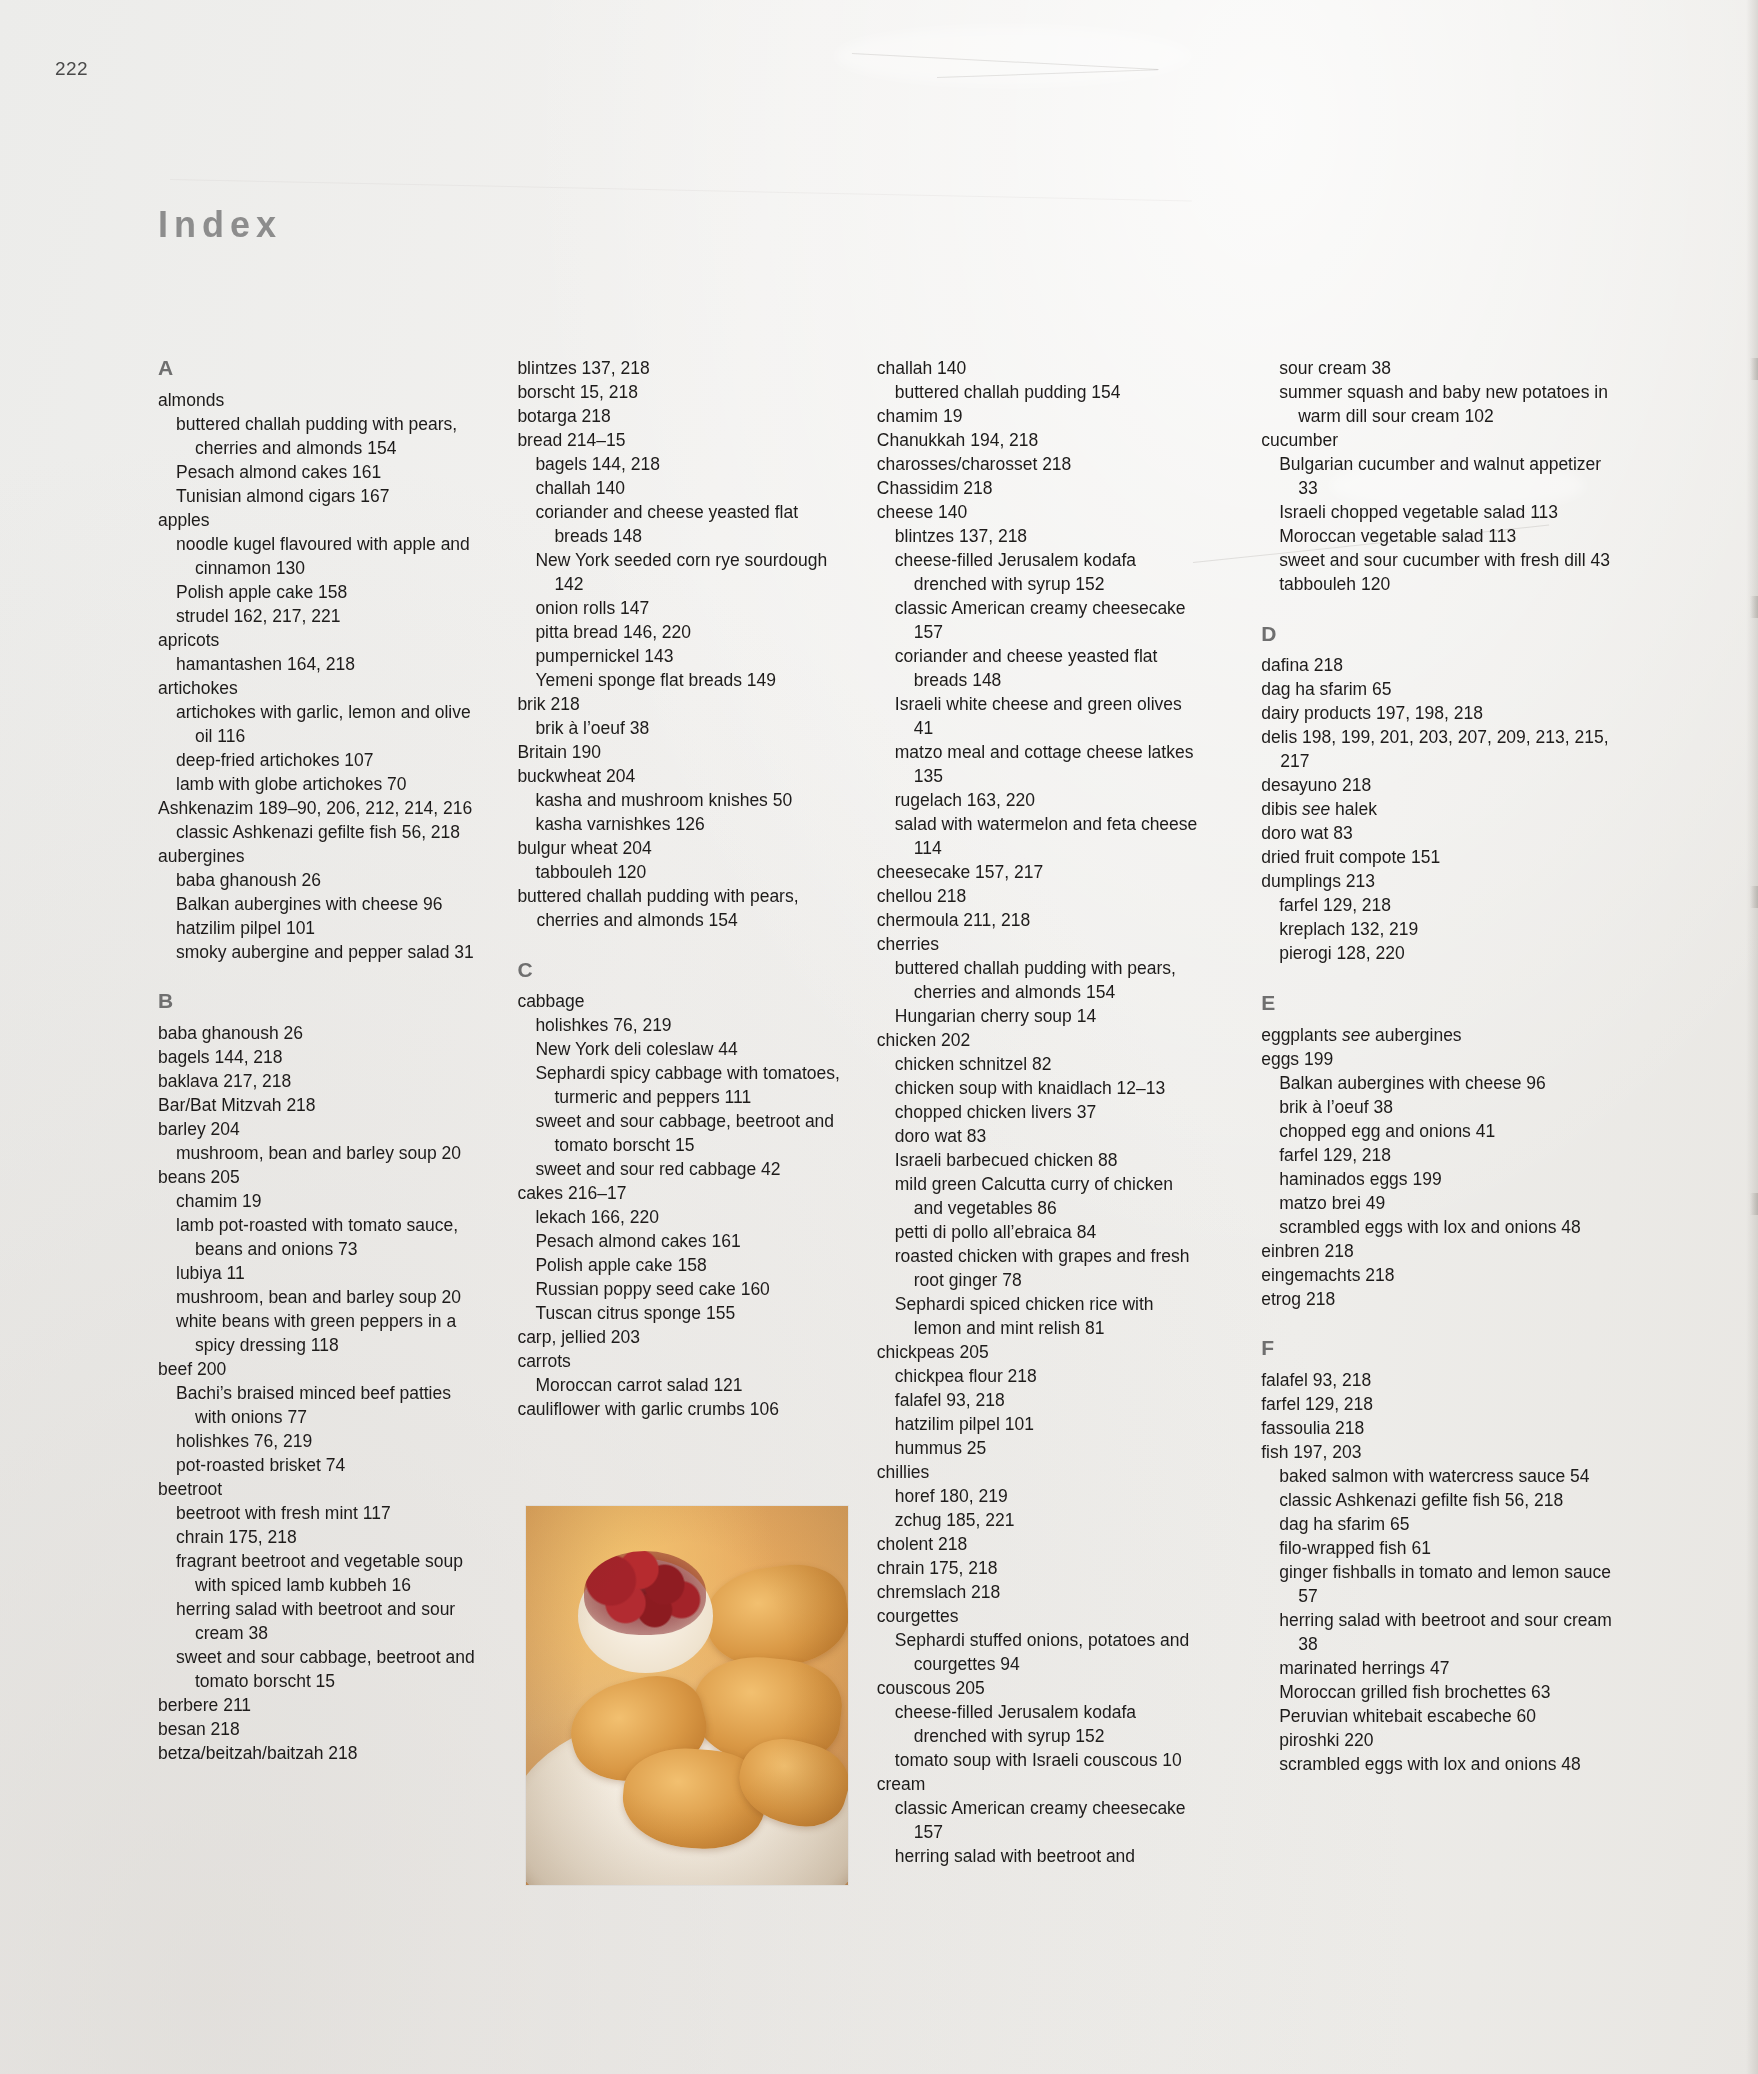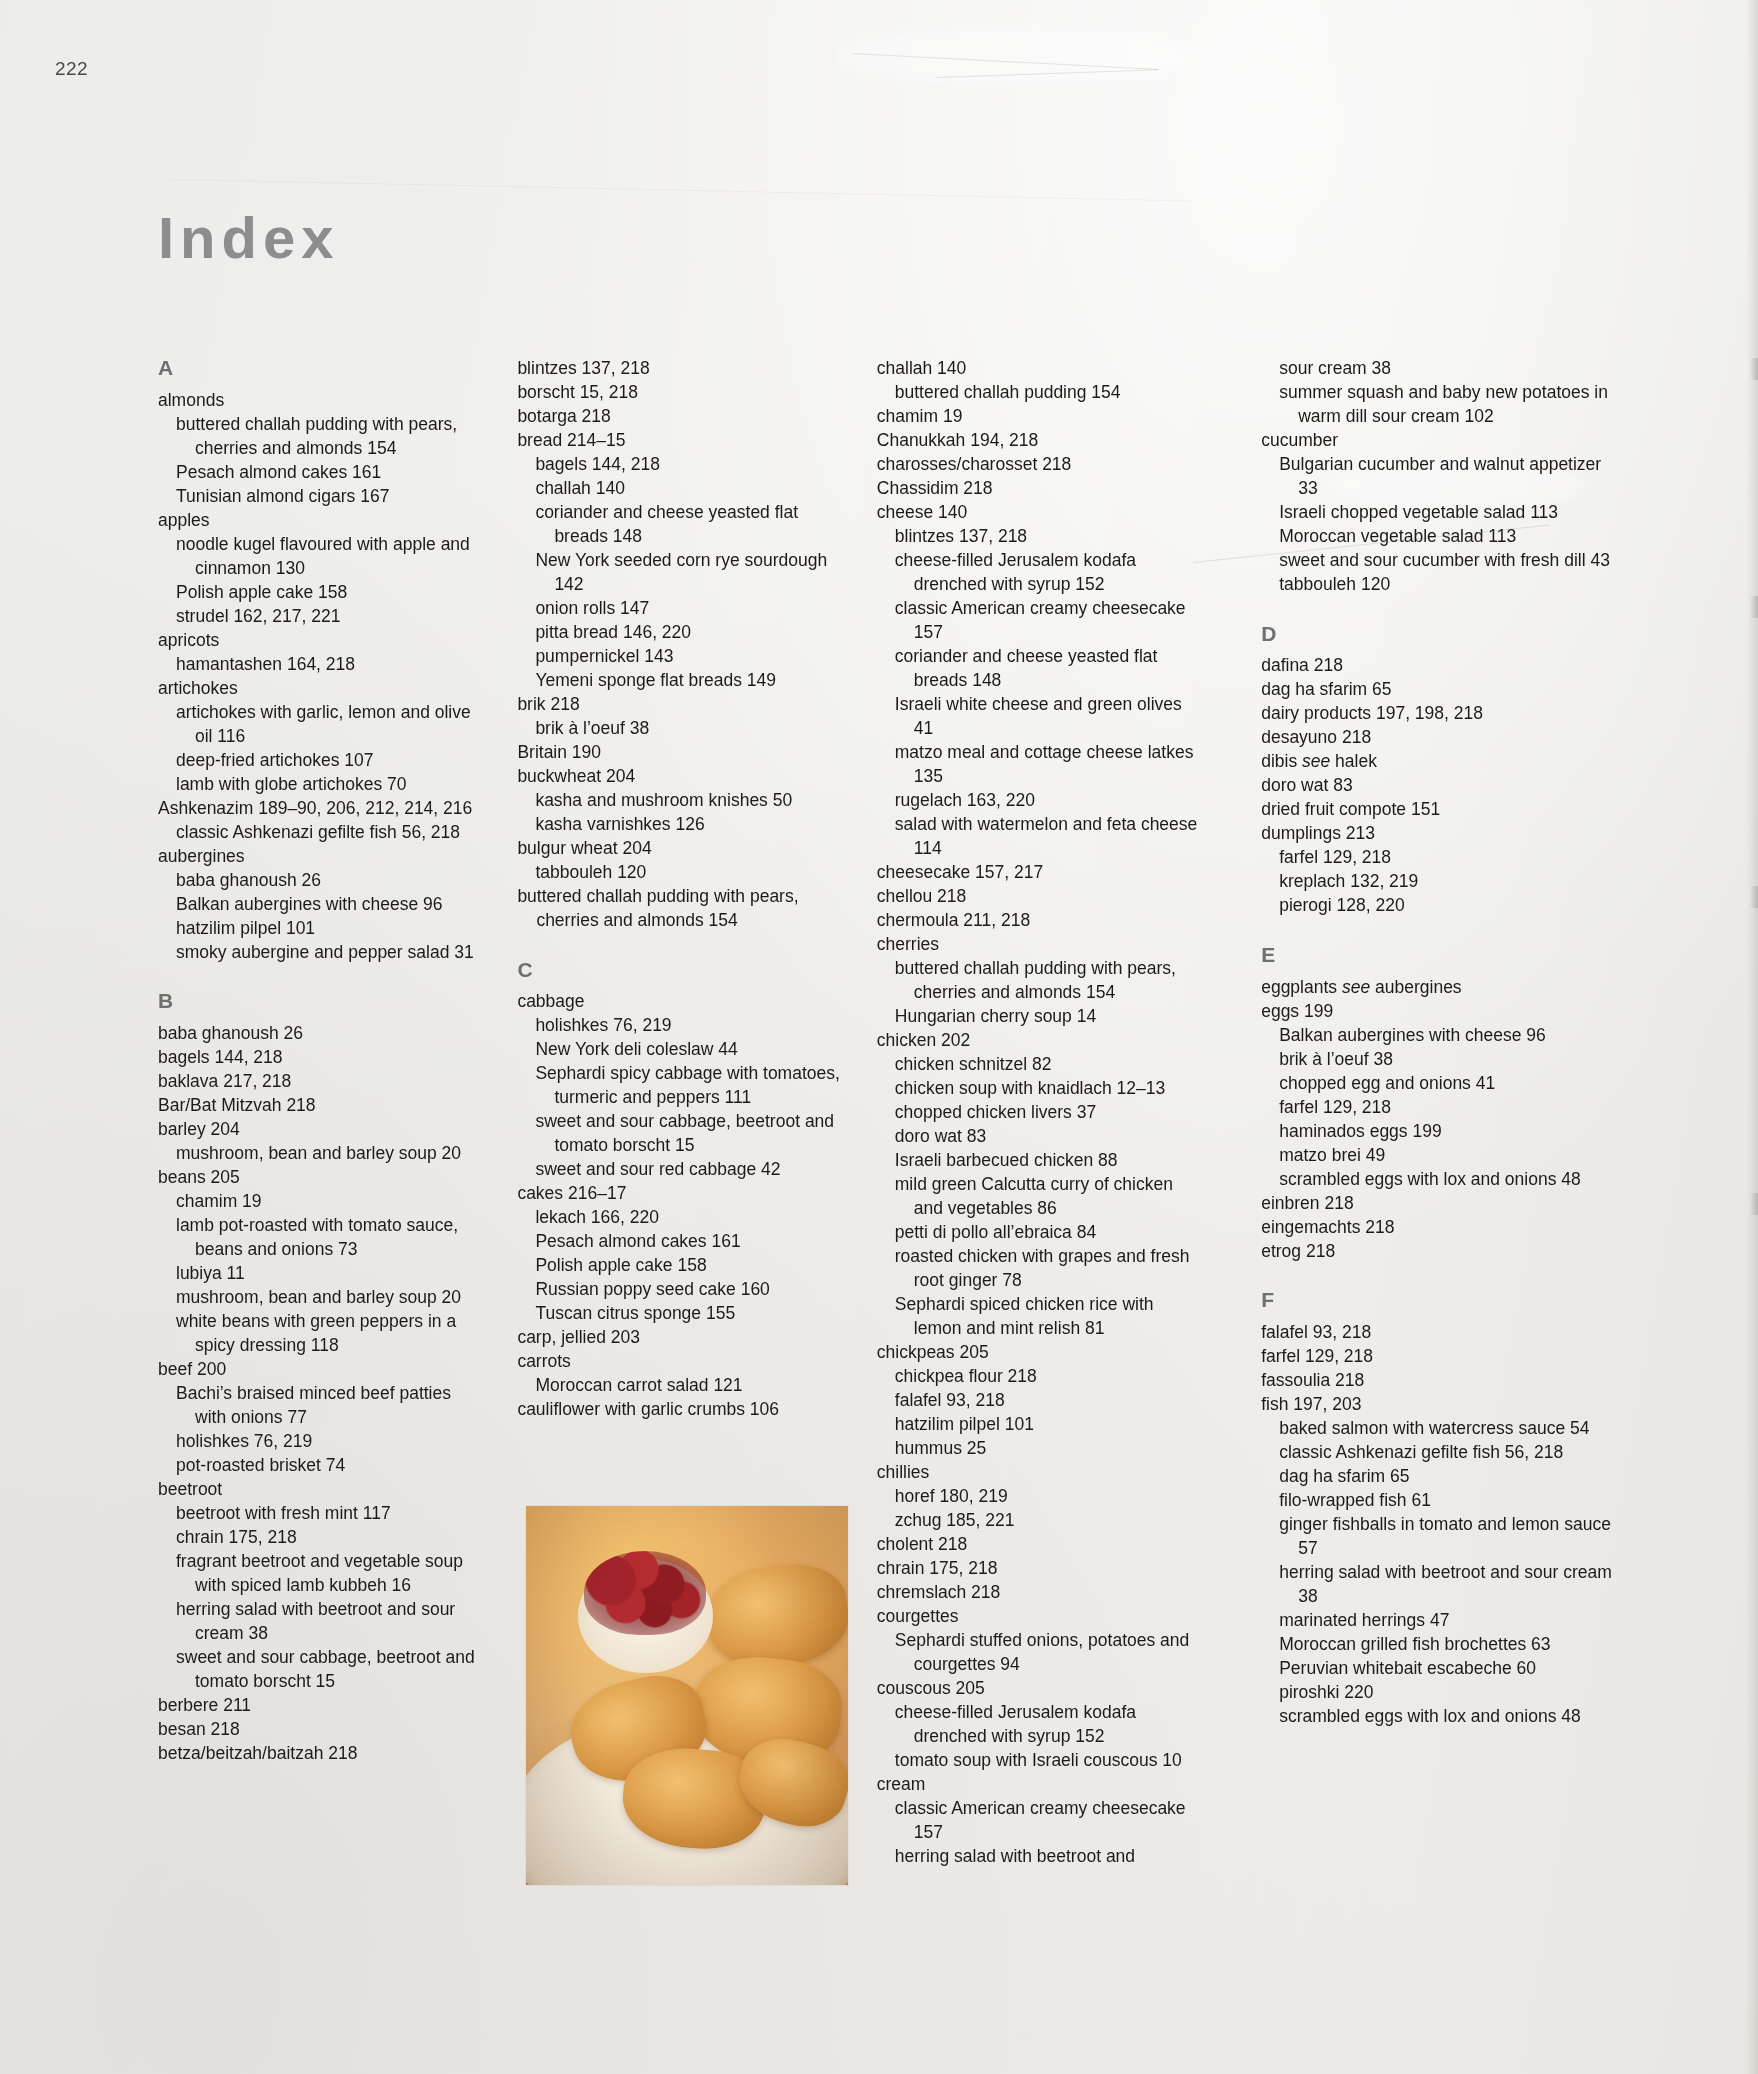--- a/index.html
+++ b/index.html
@@ -54,21 +54,21 @@
     font-size: 19px;
     font-weight: normal;
     color: #4a4a4a;
     letter-spacing: 0.4px;
   }
 
   .title {
     position: absolute;
     left: 158px;
     top: 204px;
-    font-size: 58px;
+    font-size: 36px;
     font-weight: bold;
     letter-spacing: 6px;
     color: #8d8d8d;
   }
 
   .columns {
     position: absolute;
     left: 158px;
     top: 356px;
     width: 1462px;
@@ -340,20 +340,21 @@
       <div class="entry lvl0">cucumber</div>
       <div class="entry lvl1">Bulgarian cucumber and walnut appetizer 33</div>
       <div class="entry lvl1">Israeli chopped vegetable salad 113</div>
       <div class="entry lvl1">Moroccan vegetable salad 113</div>
       <div class="entry lvl1">sweet and sour cucumber with fresh dill 43</div>
       <div class="entry lvl1">tabbouleh 120</div>
       <div class="letter">D</div>
       <div class="entry lvl0">dafina 218</div>
       <div class="entry lvl0">dag ha sfarim 65</div>
       <div class="entry lvl0">dairy products 197, 198, 218</div>
+      <div class="entry lvl0 wrap">delis 198, 199, 201, 203, 207, 209, 213, 215, 217</div>
       <div class="entry lvl0">desayuno 218</div>
       <div class="entry lvl0">dibis <i>see</i> halek</div>
       <div class="entry lvl0">doro wat 83</div>
       <div class="entry lvl0">dried fruit compote 151</div>
       <div class="entry lvl0">dumplings 213</div>
       <div class="entry lvl1">farfel 129, 218</div>
       <div class="entry lvl1">kreplach 132, 219</div>
       <div class="entry lvl1">pierogi 128, 220</div>
       <div class="letter">E</div>
       <div class="entry lvl0">eggplants <i>see</i> aubergines</div>

